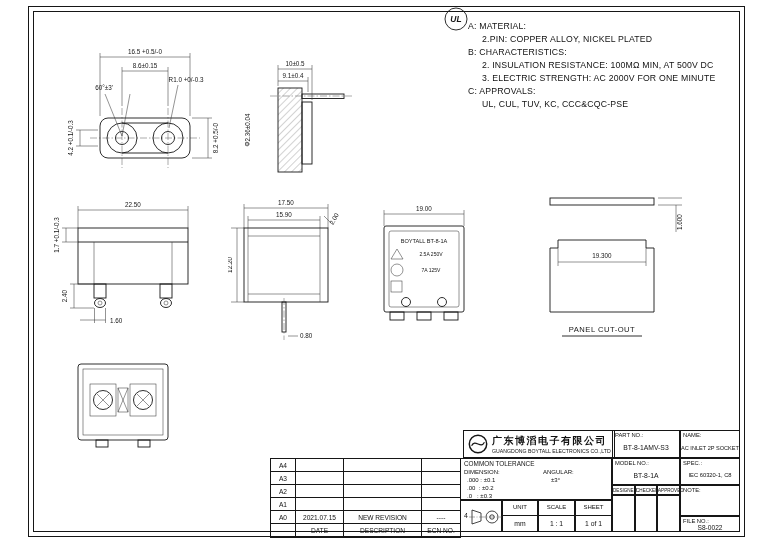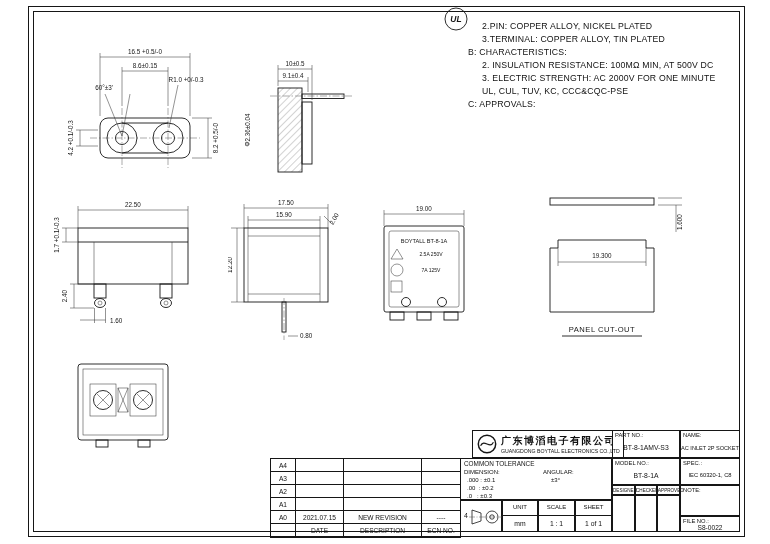--- a/index.html
+++ b/index.html
@@ -48,27 +48,27 @@
 
 <div class="frame" style="left:28px;top:6px;width:717px;height:531px;"></div>
 <div class="frame inner" style="left:33px;top:11px;width:707px;height:521px;"></div>
 
 <svg class="view" style="left:440px;top:4px;" width="32" height="30" viewBox="0 0 32 30">
   <circle class="ln" cx="16" cy="15" r="11"></circle>
   <text x="16" y="18" text-anchor="middle" style="font-size:8.5px;font-style:italic;font-weight:bold;">UL</text>
 </svg>
 
 <div class="spec">
+  <div class="spec-line">A: MATERIAL:</div>
   <div class="spec-line indent1">2.PIN: COPPER ALLOY, NICKEL PLATED</div>
-  <div class="spec-line indent1">3.TERMINAL: COPPER ALLOY, TIN PLATED</div>
   <div class="spec-line">B: CHARACTERISTICS:</div>
   <div class="spec-line indent1">2. INSULATION RESISTANCE: 100MΩ MIN, AT 500V DC</div>
   <div class="spec-line indent1">3. ELECTRIC STRENGTH: AC 2000V FOR ONE MINUTE</div>
+  <div class="spec-line">C: APPROVALS:</div>
   <div class="spec-line indent1">UL, CUL, TUV, KC, CCC&amp;CQC-PSE</div>
-  <div class="spec-line">C: APPROVALS:</div>
 </div>
 
 <svg class="view" style="left:50px;top:36px;" width="180" height="152" viewBox="0 0 180 152">
   <line class="cl" x1="40" y1="102" x2="150" y2="102"></line>
   <line class="cl" x1="72" y1="72" x2="72" y2="132"></line>
   <line class="cl" x1="118" y1="72" x2="118" y2="132"></line>
   <rect class="ln" x="50" y="82" width="90" height="40" rx="8"></rect>
   <circle class="ln" cx="72" cy="102" r="15"></circle>
   <circle class="ln" cx="118" cy="102" r="15"></circle>
   <line class="ln" x1="72" y1="87" x2="118" y2="87"></line>
@@ -268,21 +268,21 @@
       <td></td>
       <td>DATE</td>
       <td>DESCRIPTION</td>
       <td>ECN NO.</td>
     </tr>
   </tbody>
 </table>
 
 <div class="tb">
 
-  <div class="cell" style="left:12px;top:0;width:152px;height:28px;display:flex;align-items:center;gap:3px;padding-left:3px;">
+  <div class="cell" style="left:3px;top:0;width:152px;height:28px;display:flex;align-items:center;gap:3px;padding-left:3px;">
     <svg width="22" height="22" viewBox="0 0 24 24">
       <circle cx="12" cy="12" r="9.5" fill="none" stroke="#161616" stroke-width="1.6"></circle>
       <path d="M5,14 C9,6 15,18 19,10" fill="none" stroke="#161616" stroke-width="1.3"></path>
     </svg>
     <div>
       <div class="cn">广东博滔电子有限公司</div>
       <div class="en">GUANGDONG BOYTALL ELECTRONICS CO.,LTD</div>
     </div>
   </div>
 

